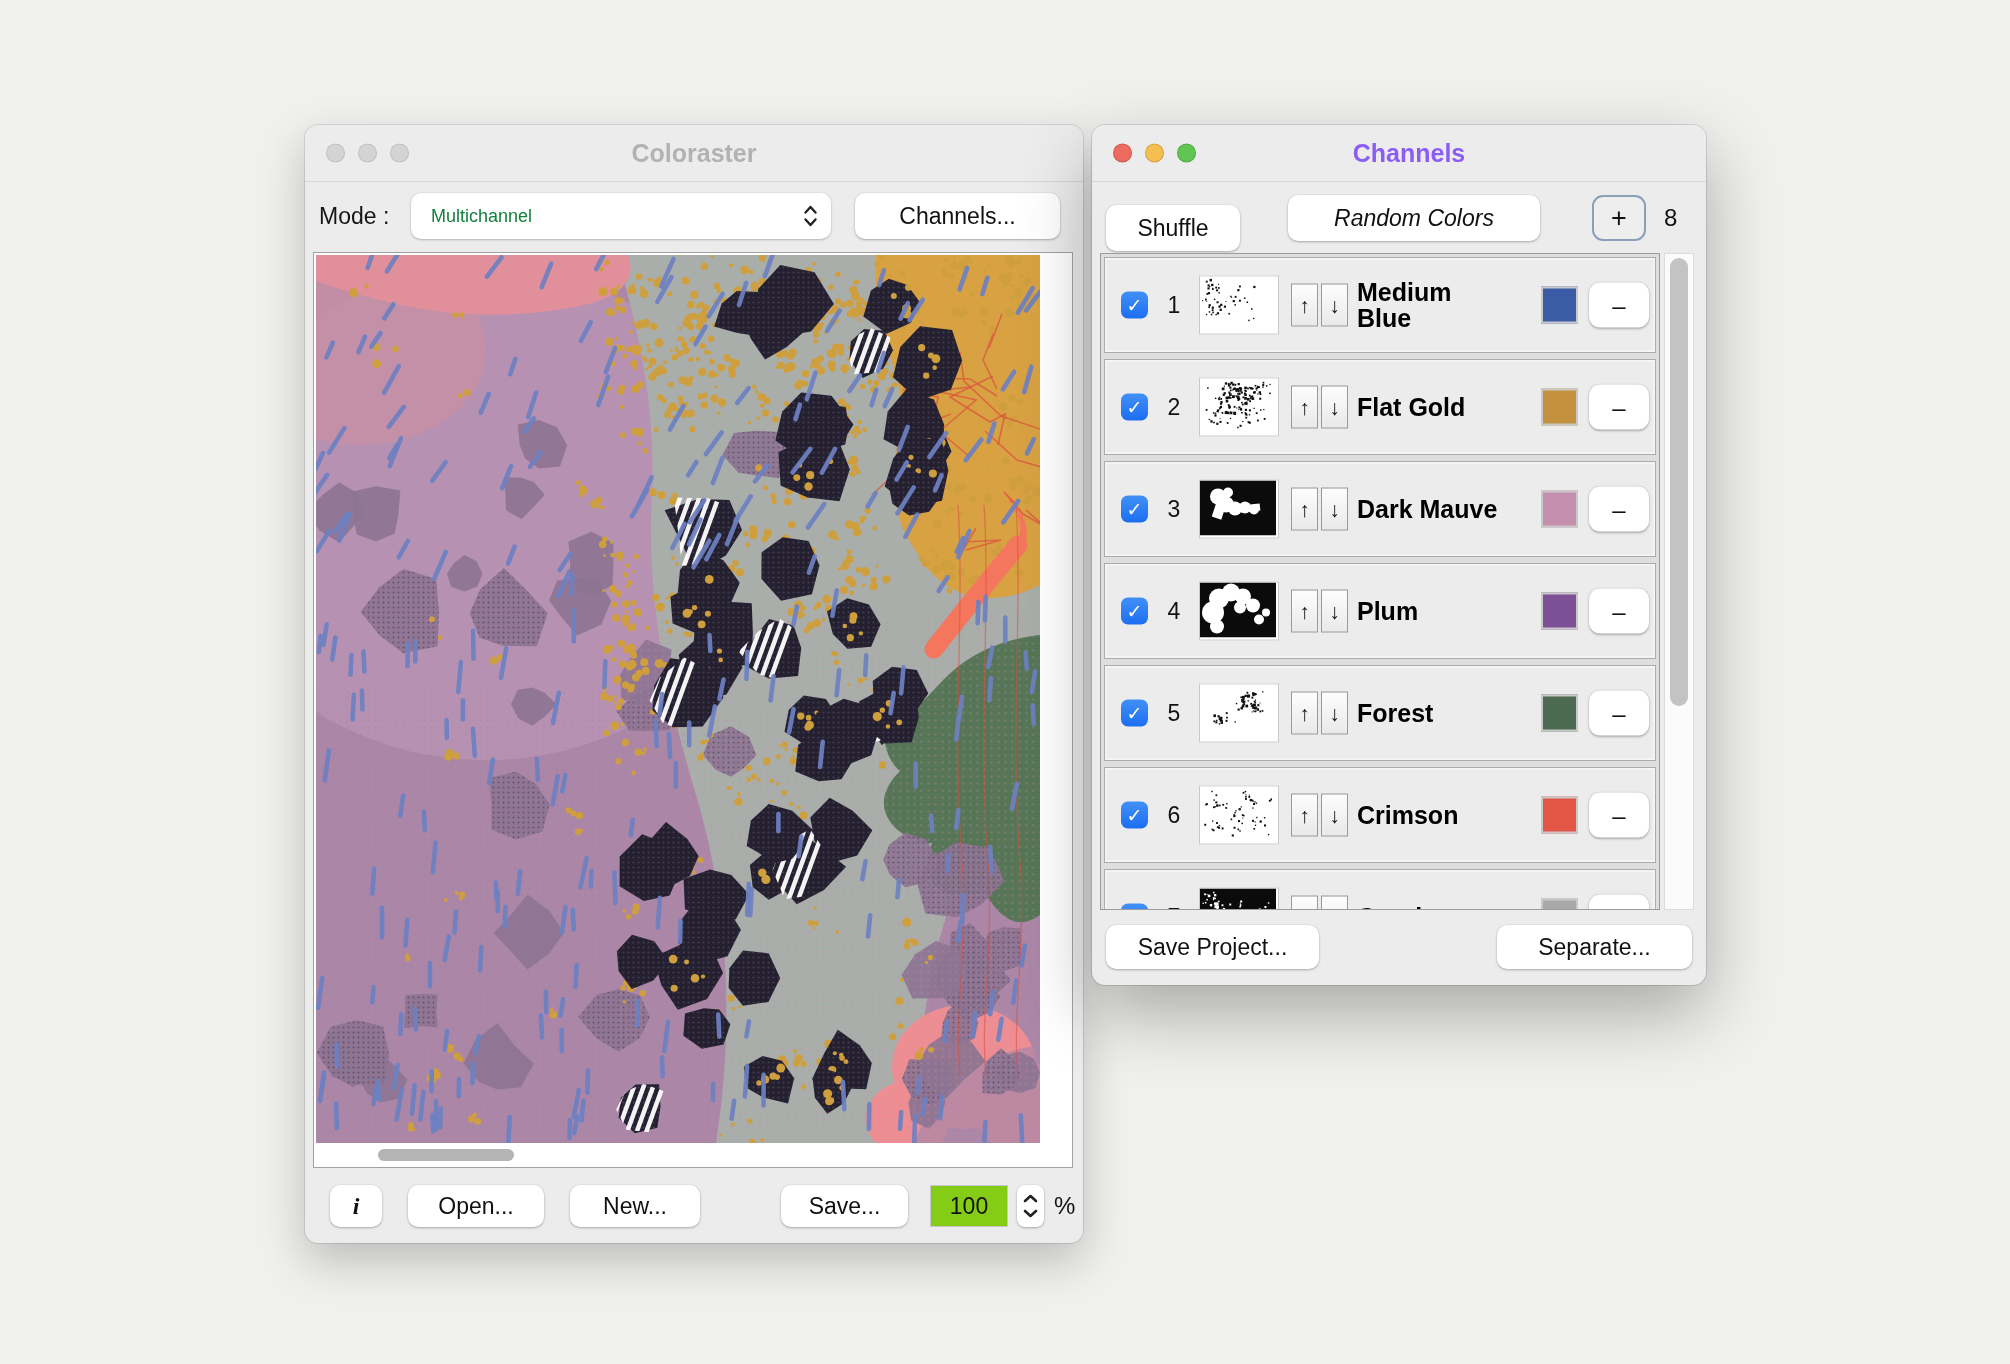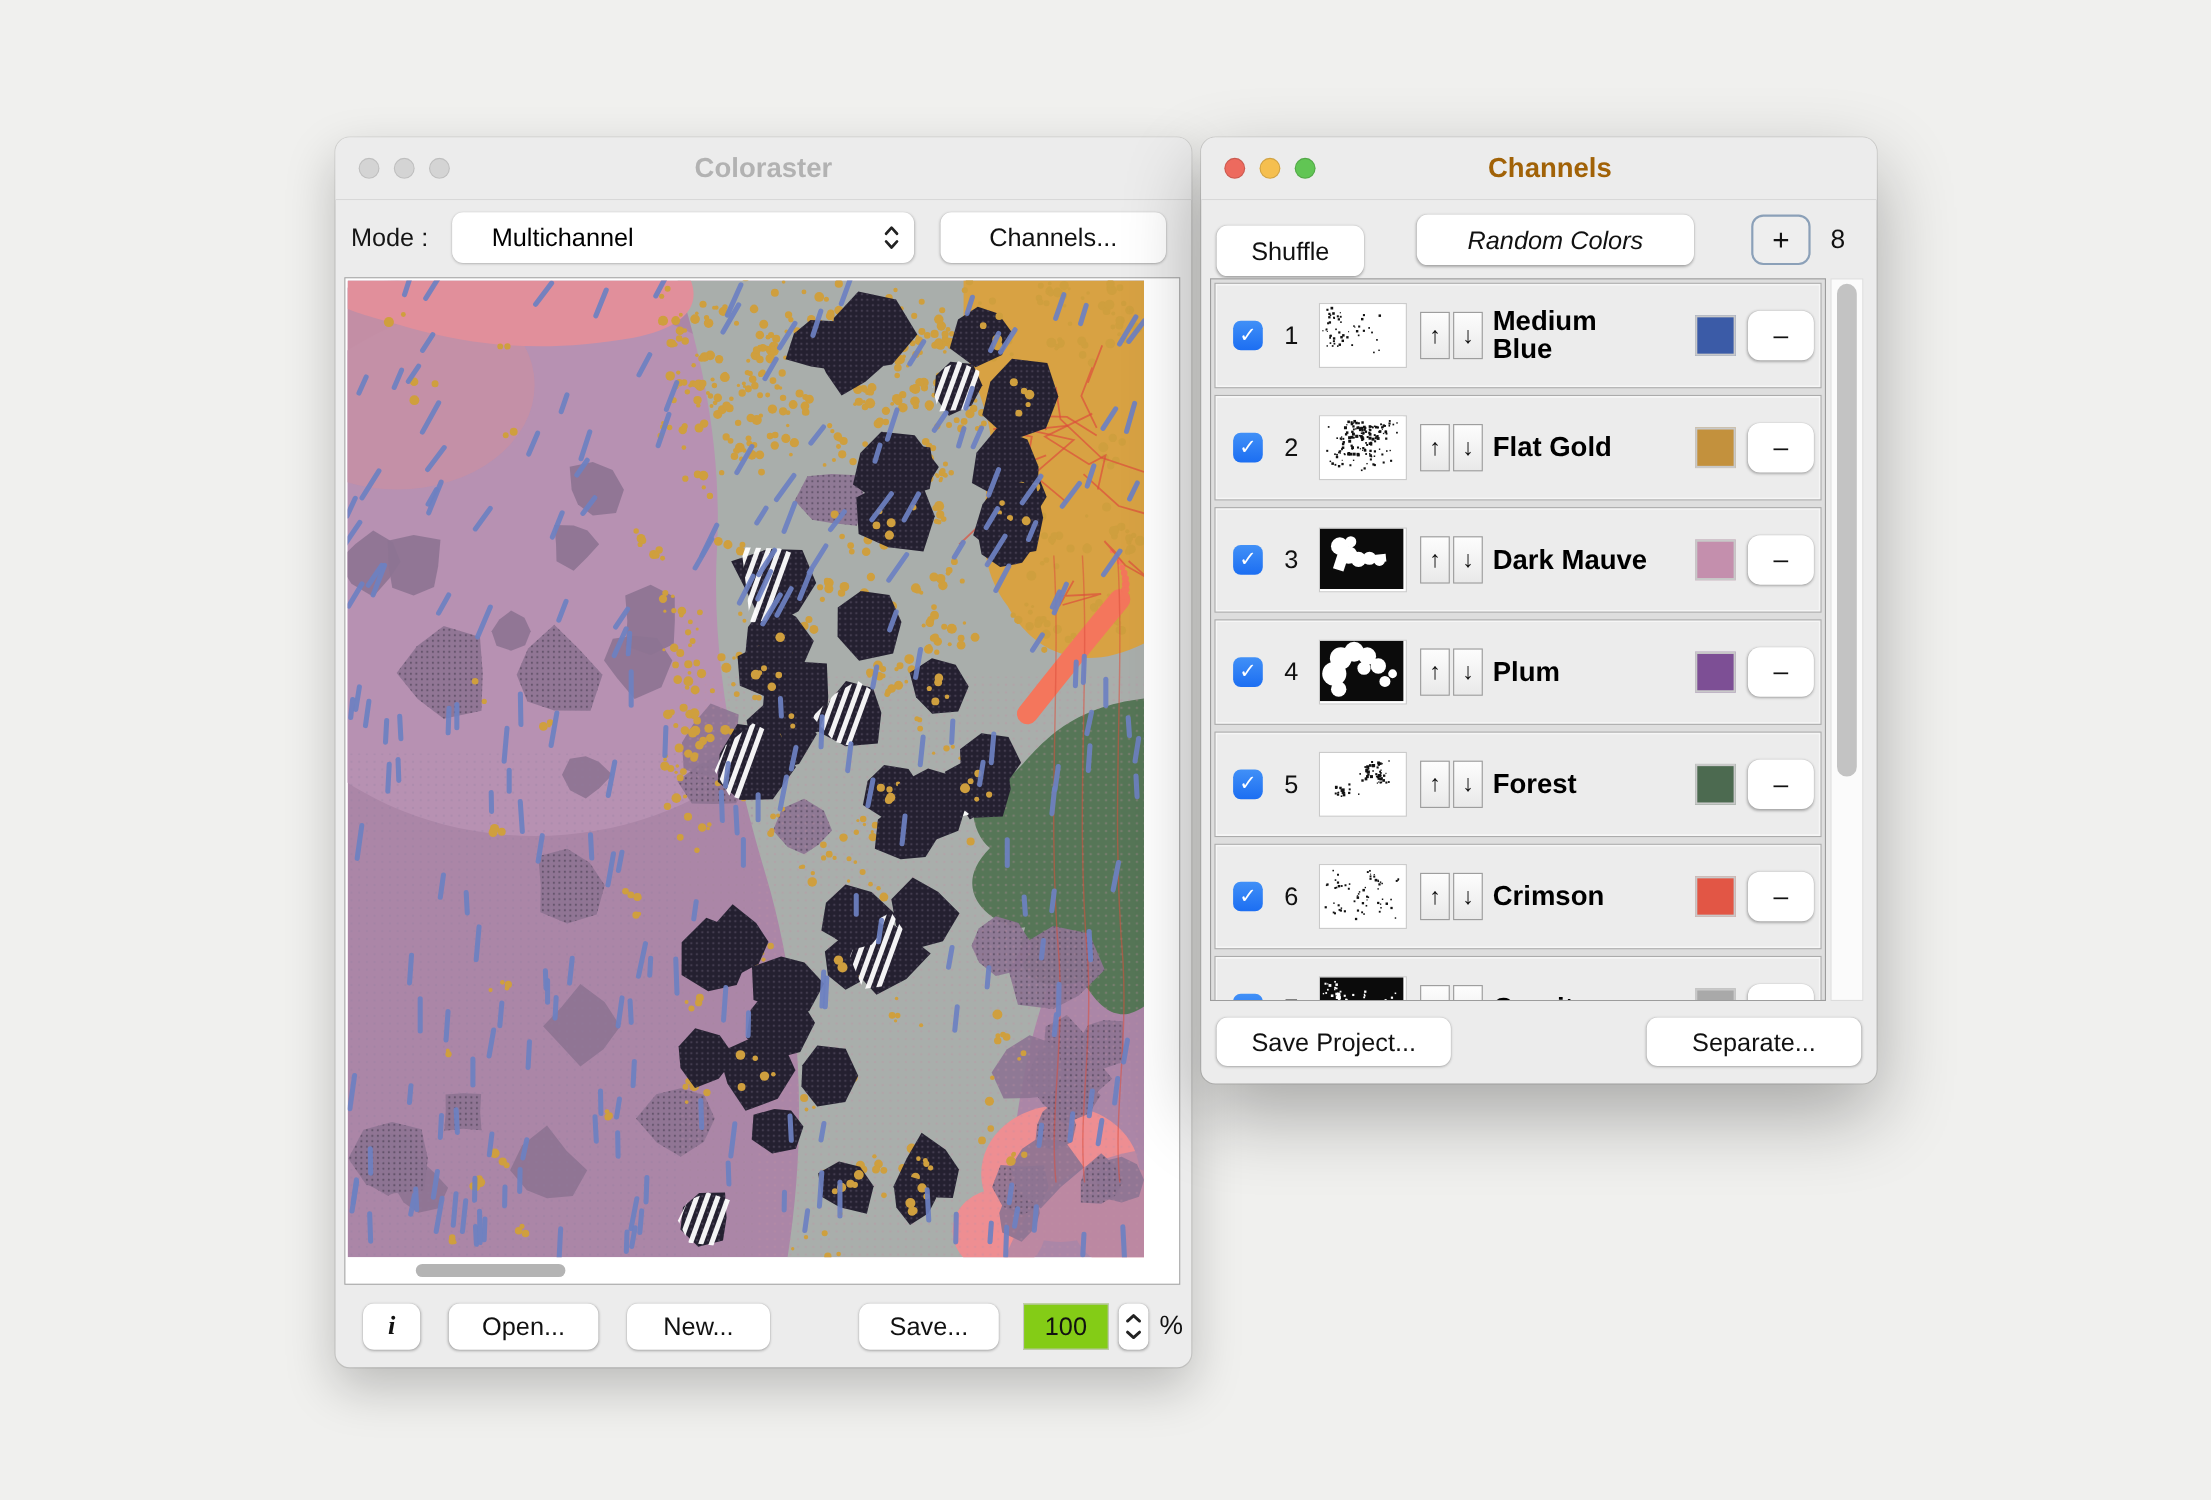--- a/index.html
+++ b/index.html
@@ -14,35 +14,35 @@
   .win-active{box-shadow:0 0 0 1px rgba(0,0,0,.12),0 28px 70px rgba(0,0,0,.30);}
   .titlebar{position:relative;height:56px;border-bottom:1px solid #d6d6d6;border-radius:13px 13px 0 0;background:#ececec;}
   .lights{position:absolute;left:21px;top:50%;transform:translateY(-50%);display:flex;gap:13px;}
   .light{width:19px;height:19px;border-radius:50%;}
   .light.gray{background:#d4d4d4;box-shadow:inset 0 0 0 1px rgba(0,0,0,.10);}
   .light.red{background:#ed6a5e;box-shadow:inset 0 0 0 1px rgba(0,0,0,.15);}
   .light.yellow{background:#f5bf4f;box-shadow:inset 0 0 0 1px rgba(0,0,0,.15);}
   .light.green{background:#61c554;box-shadow:inset 0 0 0 1px rgba(0,0,0,.15);}
   .title{margin:0;text-align:center;line-height:56px;font-size:25px;font-weight:bold;}
   .title.dim{color:#b2b2b2;}
-  .title.dark{color:#a16207;margin-left:20px;}
+  .title.dark{color:#8b5cf6;margin-left:20px;}
   .btn{
     background:#ffffff;border:none;border-radius:10px;color:#111;
     font-family:inherit;font-size:23px;line-height:1;
     box-shadow:0 1px 2.5px rgba(0,0,0,.28),0 0 0 .5px rgba(0,0,0,.05);
     display:flex;align-items:center;justify-content:center;box-sizing:border-box;
   }
   
   #coloraster-win{left:305px;top:125px;width:778px;height:1118px;}
   .controls-row{position:absolute;top:68px;left:0;right:0;height:60px;}
   .mode-label{position:absolute;left:14px;line-height:46px;font-size:23px;color:#151515;}
   .select{
     position:absolute;left:106px;width:420px;height:46px;background:#fff;border-radius:10px;
     box-shadow:0 1px 2.5px rgba(0,0,0,.22),0 0 0 .5px rgba(0,0,0,.05);
-    display:flex;align-items:center;padding-left:36px;box-sizing:border-box;font-size:23px;color:#000000;
+    display:flex;align-items:center;padding-left:20px;box-sizing:border-box;font-size:18px;color:#15803d;
   }
   .select .chev{position:absolute;right:13px;top:50%;transform:translateY(-50%);}
   .channels-btn{position:absolute;left:550px;width:205px;height:46px;}
   .canvas-frame{position:absolute;left:8px;top:127px;width:760px;height:916px;background:#fff;border:1px solid #a2a2a2;box-sizing:border-box;}
   #artwork{position:absolute;left:2px;top:2px;display:block;}
   .htrack{position:absolute;left:2px;bottom:2px;height:20px;width:724px;background:#fff;}
   .hthumb{position:absolute;left:62px;top:4px;width:136px;height:12px;border-radius:6px;background:#b4b4b4;}
   .bottom-row{position:absolute;top:1060px;left:0;right:0;height:42px;}
   .bottom-row .btn{position:absolute;height:42px;}
   .info-btn{left:25px;width:52px;font-family:"Liberation Serif","DejaVu Serif",serif;font-style:italic;font-weight:bold;font-size:24px;}

